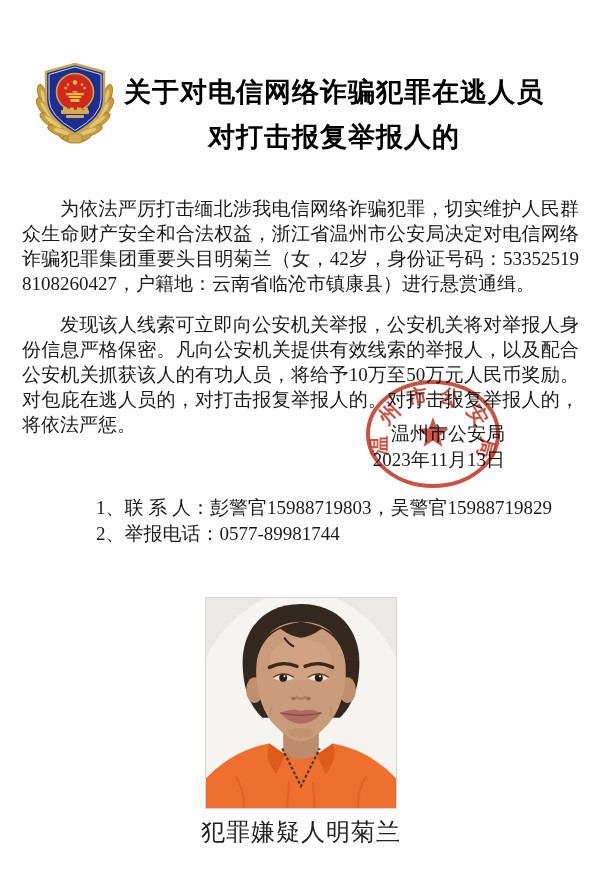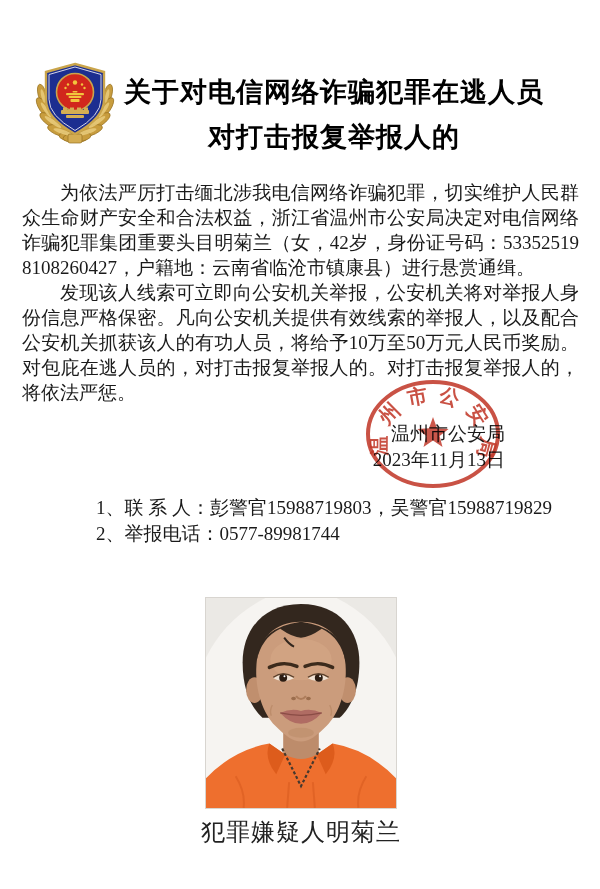--- a/index.html
+++ b/index.html
@@ -12,21 +12,21 @@
   .badge { position:absolute; left:30px; top:58px; width:90px; height:92px; }
   .title-block {
     position:absolute; left:88px; top:70px; width:492px;
     text-align:center; font-family:"Liberation Sans","DejaVu Sans",sans-serif;
     font-weight:700; font-size:27px; line-height:45px; letter-spacing:1px; color:#000;
   }
   .body-text {
     position:absolute; left:22px; top:180px; width:557px;
     font-size:19px; line-height:25px; text-align:justify; word-break:break-all;
   }
-  .body-text p { text-indent:2em; }
+  .body-text p { text-indent:2em;margin-top:16px; }
   .signature {
     position:absolute; right:95px; top:421px; text-align:right;
     font-size:19px; line-height:26px; z-index:1;
   }
   .seal { position:absolute; left:362px; top:378px; width:142px; height:112px;
     z-index:2; mix-blend-mode:multiply; pointer-events:none; }
   .contacts {
     position:absolute; left:22px; top:495px; width:557px;
     font-size:19px; line-height:25.5px; text-align:justify; word-break:break-all;
   }

